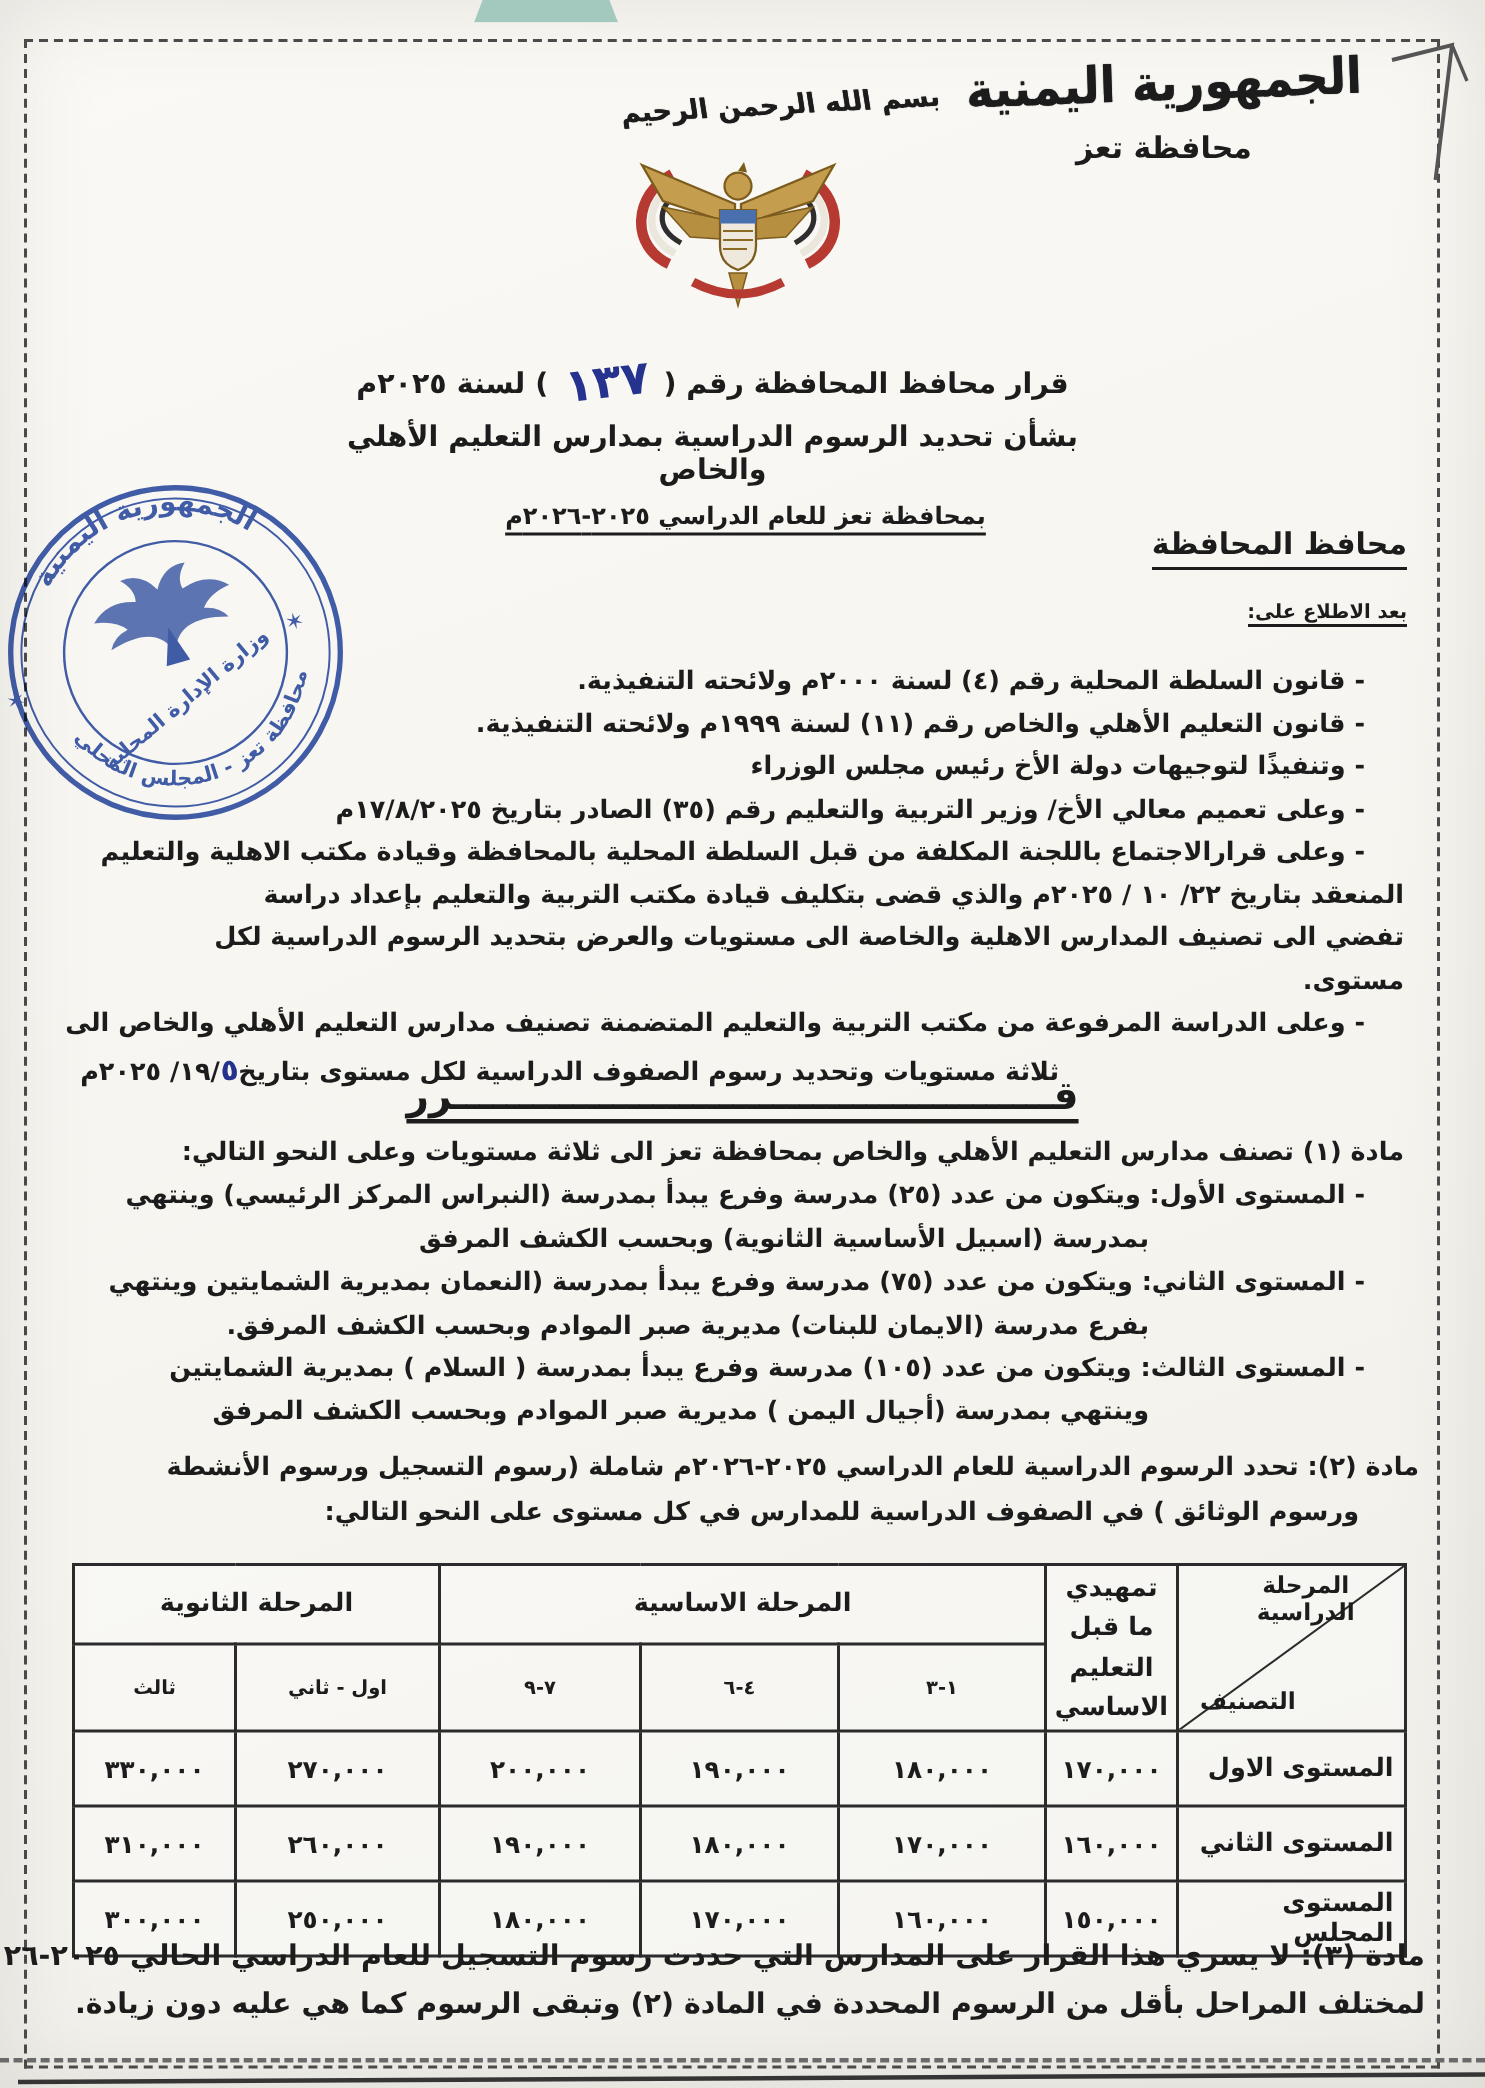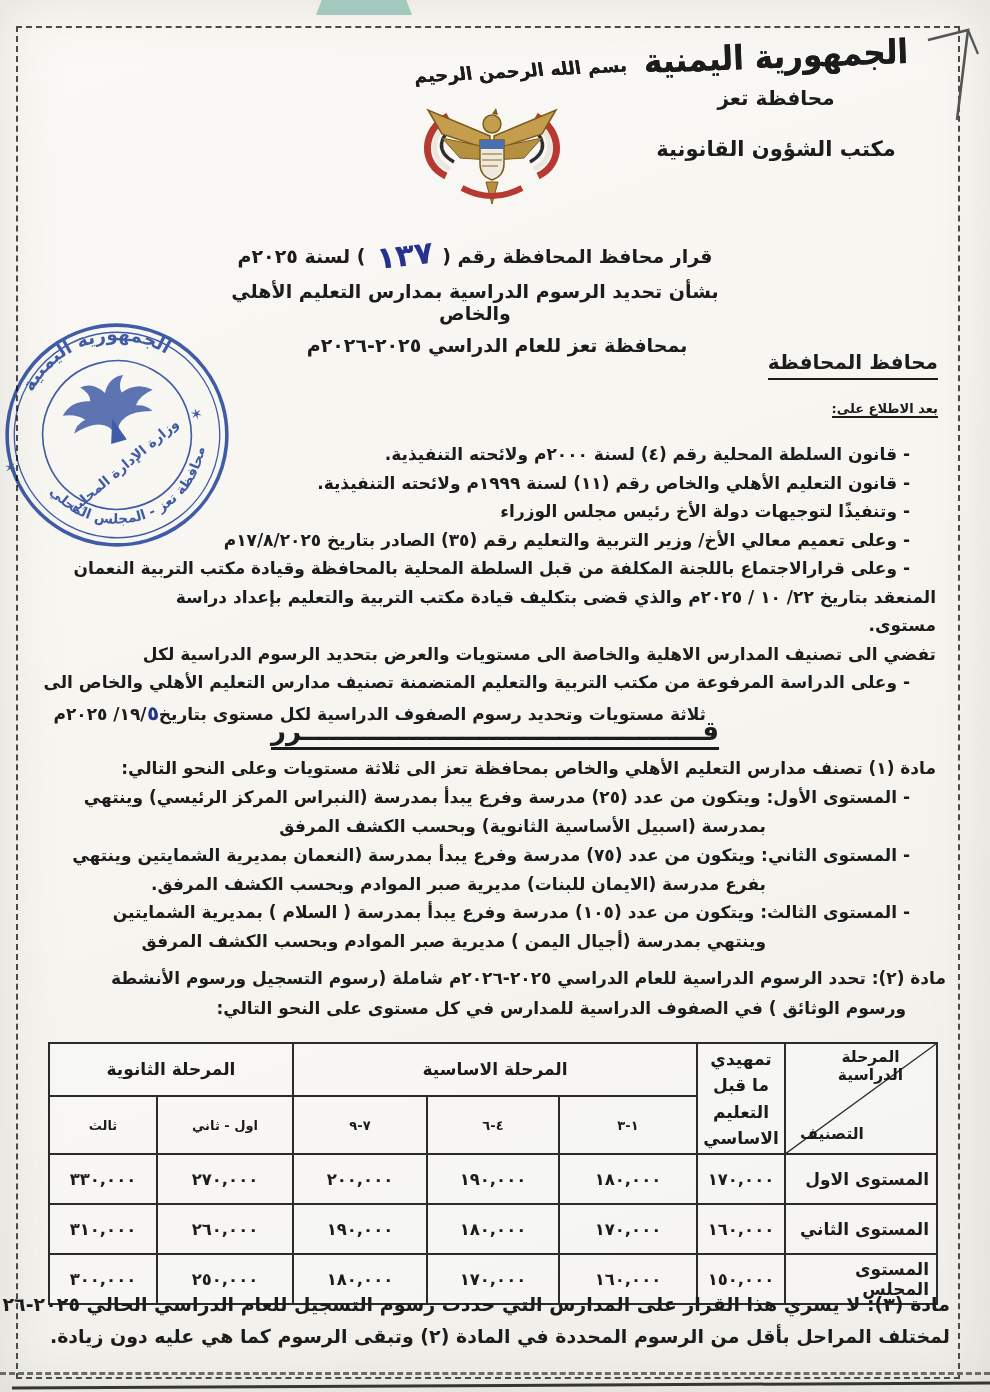--- a/index.html
+++ b/index.html
@@ -25,21 +25,21 @@
   .bismillah{position:absolute;top:60px;left:380px;width:280px;text-align:center;
     font-size:18px;transform:rotate(-3deg) skewX(6deg);text-shadow:0 0 .5px #1c1c1c;}
   .emblem{position:absolute;top:94px;left:412px;width:160px;height:112px;}
 
   
   .title-block{position:absolute;top:234px;left:220px;width:510px;text-align:center;}
   .t1{font-size:19px;}
   .t1 .num{display:inline-block;color:#25338f;font-size:31px;font-weight:800;
     transform:rotate(-7deg) translateY(3px);margin:0 10px;letter-spacing:2px;}
   .t2{font-size:19px;margin-top:10px;}
-  .t3{font-size:19px;margin-top:10px;text-underline-offset:6px;
+  .t3{font-size:16px;margin-top:10px;text-decoration:underline;text-underline-offset:6px;
     text-decoration-thickness:2px;display:inline-block;margin-left:44px;}
 
   .h-governor{position:absolute;top:350px;right:52px;font-size:20px;font-weight:800;
     border-bottom:2.2px solid #1c1c1c;padding-bottom:4px;}
   .h-review{position:absolute;top:401px;right:52px;font-size:13px;font-weight:800;
     border-bottom:2.2px solid #1c1c1c;padding-bottom:0;}
 
   .review-block{position:absolute;top:440px;right:54px;left:34px;
     font-size:17px;line-height:1.68;}
   .ln{text-align:right;white-space:nowrap;}
@@ -92,21 +92,20 @@
   <div class="teal-tab"></div>
 
   <svg class="pen-check" viewBox="0 0 60 104">
     <path d="M2,14 L42,4 L31,94" stroke="#555" stroke-width="2.6" fill="none"></path>
     <path d="M42,4 L52,28" stroke="#555" stroke-width="2.2" fill="none"></path>
   </svg>
 
   <div class="hdr-right">
     <div class="republic">الجمهورية اليمنية</div>
     <div class="gov">محافظة تعز</div>
-    <div class="office">مكتب الشؤون القانونية</div>
   </div>
 
   <div class="bismillah">بسم الله الرحمن الرحيم</div>
   <svg class="emblem" viewBox="0 0 160 112">
     <path d="M36,22 C10,36 8,70 34,82" stroke="#b63a31" stroke-width="7" fill="none"></path>
     <path d="M40,27 C18,39 16,64 38,75" stroke="#ece7dc" stroke-width="5" fill="none"></path>
     <path d="M44,32 C26,42 24,58 42,68" stroke="#2e2e2e" stroke-width="3.5" fill="none"></path>
     <path d="M124,22 C150,36 152,70 126,82" stroke="#b63a31" stroke-width="7" fill="none"></path>
     <path d="M120,27 C142,39 144,64 122,75" stroke="#ece7dc" stroke-width="5" fill="none"></path>
     <path d="M116,32 C134,42 136,58 118,68" stroke="#2e2e2e" stroke-width="3.5" fill="none"></path>
@@ -132,24 +131,24 @@
   </div>
 
   <div class="h-governor">محافظ المحافظة</div>
   <div class="h-review">بعد الاطلاع على:</div>
 
   <div class="review-block">
     <div class="ln d">- قانون السلطة المحلية رقم (٤) لسنة ٢٠٠٠م ولائحته التنفيذية.</div>
     <div class="ln d">- قانون التعليم الأهلي والخاص رقم (١١) لسنة ١٩٩٩م ولائحته التنفيذية.</div>
     <div class="ln d">- وتنفيذًا لتوجيهات دولة الأخ رئيس مجلس الوزراء</div>
     <div class="ln d">- وعلى تعميم معالي الأخ/ وزير التربية والتعليم رقم (٣٥) الصادر بتاريخ ١٧/٨/٢٠٢٥م</div>
-    <div class="ln d">- وعلى قرارالاجتماع باللجنة المكلفة من قبل السلطة المحلية بالمحافظة وقيادة مكتب التربية النعمان</div>
+    <div class="ln d">- وعلى قرارالاجتماع باللجنة المكلفة من قبل السلطة المحلية بالمحافظة وقيادة مكتب الاهلية والتعليم</div>
     <div class="ln c0">المنعقد بتاريخ ٢٢/ ١٠ / ٢٠٢٥م والذي قضى بتكليف قيادة مكتب التربية والتعليم بإعداد دراسة</div>
+    <div class="ln c0">تفضي الى تصنيف المدارس الاهلية والخاصة الى مستويات والعرض بتحديد الرسوم الدراسية لكل</div>
     <div class="ln c0">مستوى.</div>
-    <div class="ln c0">تفضي الى تصنيف المدارس الاهلية والخاصة الى مستويات والعرض بتحديد الرسوم الدراسية لكل</div>
     <div class="ln d">- وعلى الدراسة المرفوعة من مكتب التربية والتعليم المتضمنة تصنيف مدارس التعليم الأهلي والخاص الى</div>
     <div class="ln c2">
       <span>ثلاثة مستويات وتحديد رسوم الصفوف الدراسية لكل مستوى بتاريخ</span><span class="hand">٥</span><span>/١٩/ ٢٠٢٥م</span>
     </div>
   </div>
 
   <svg class="stamp" viewBox="0 0 234 234">
     <defs>
       <path id="arcT" d="M 24,117 A 93,93 0 0 1 210,117" fill="none"></path>
       <path id="arcB" d="M 30,117 A 87,87 0 0 0 204,117" fill="none"></path>

